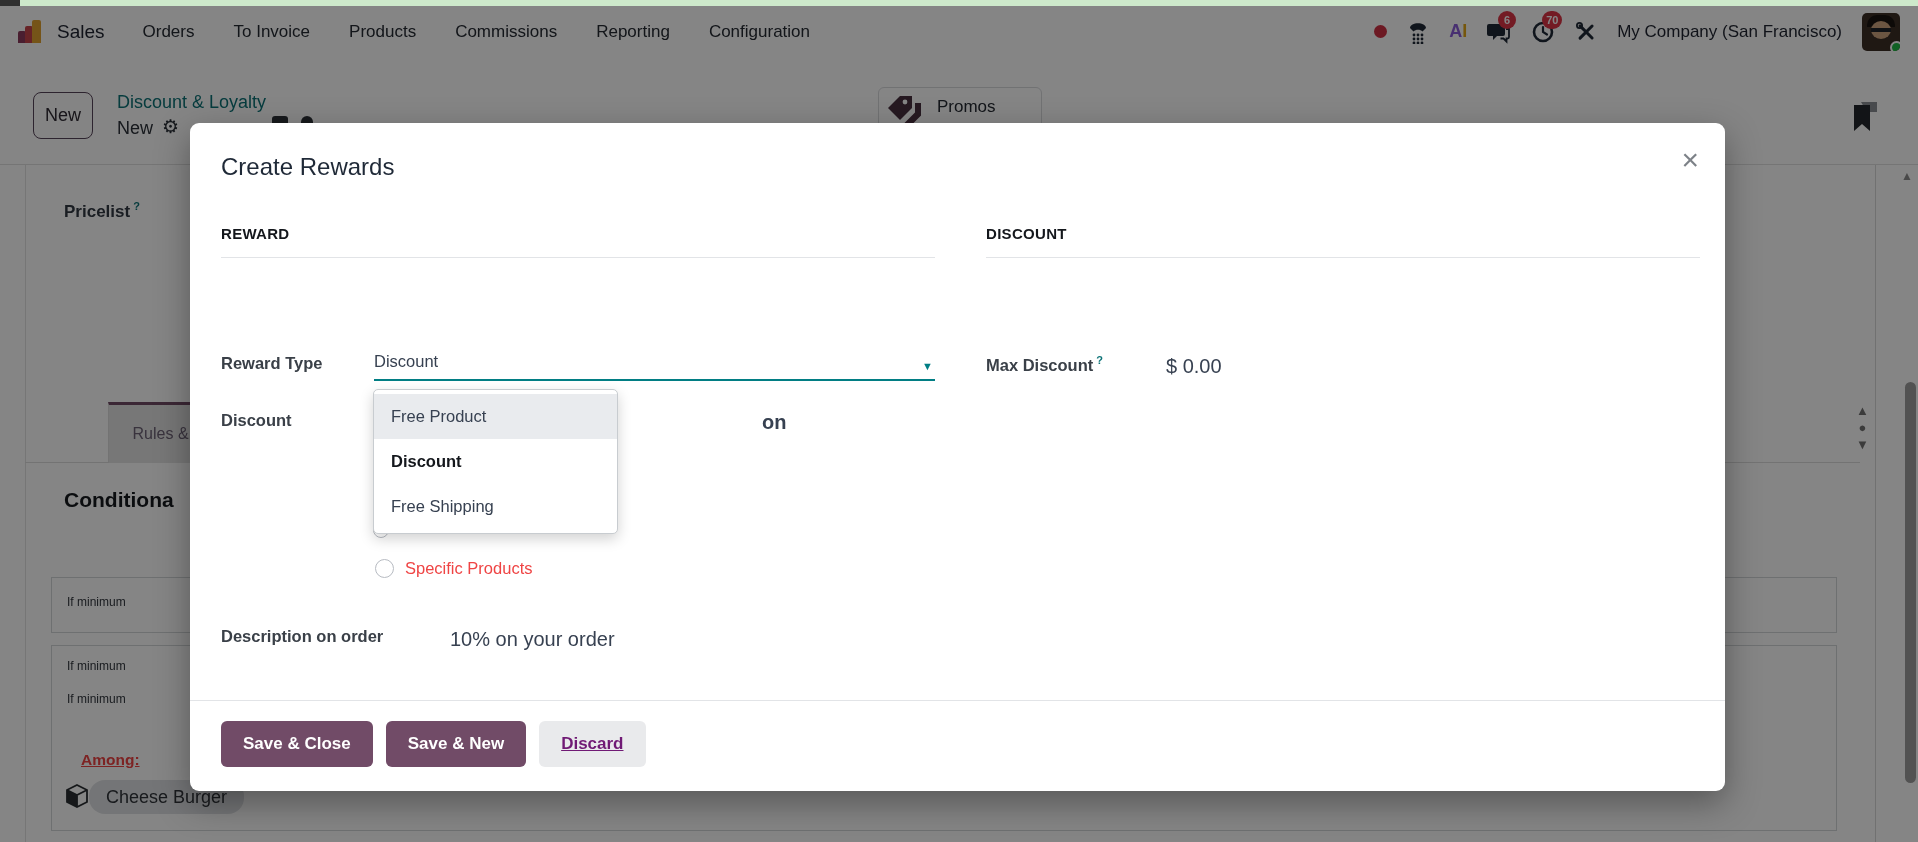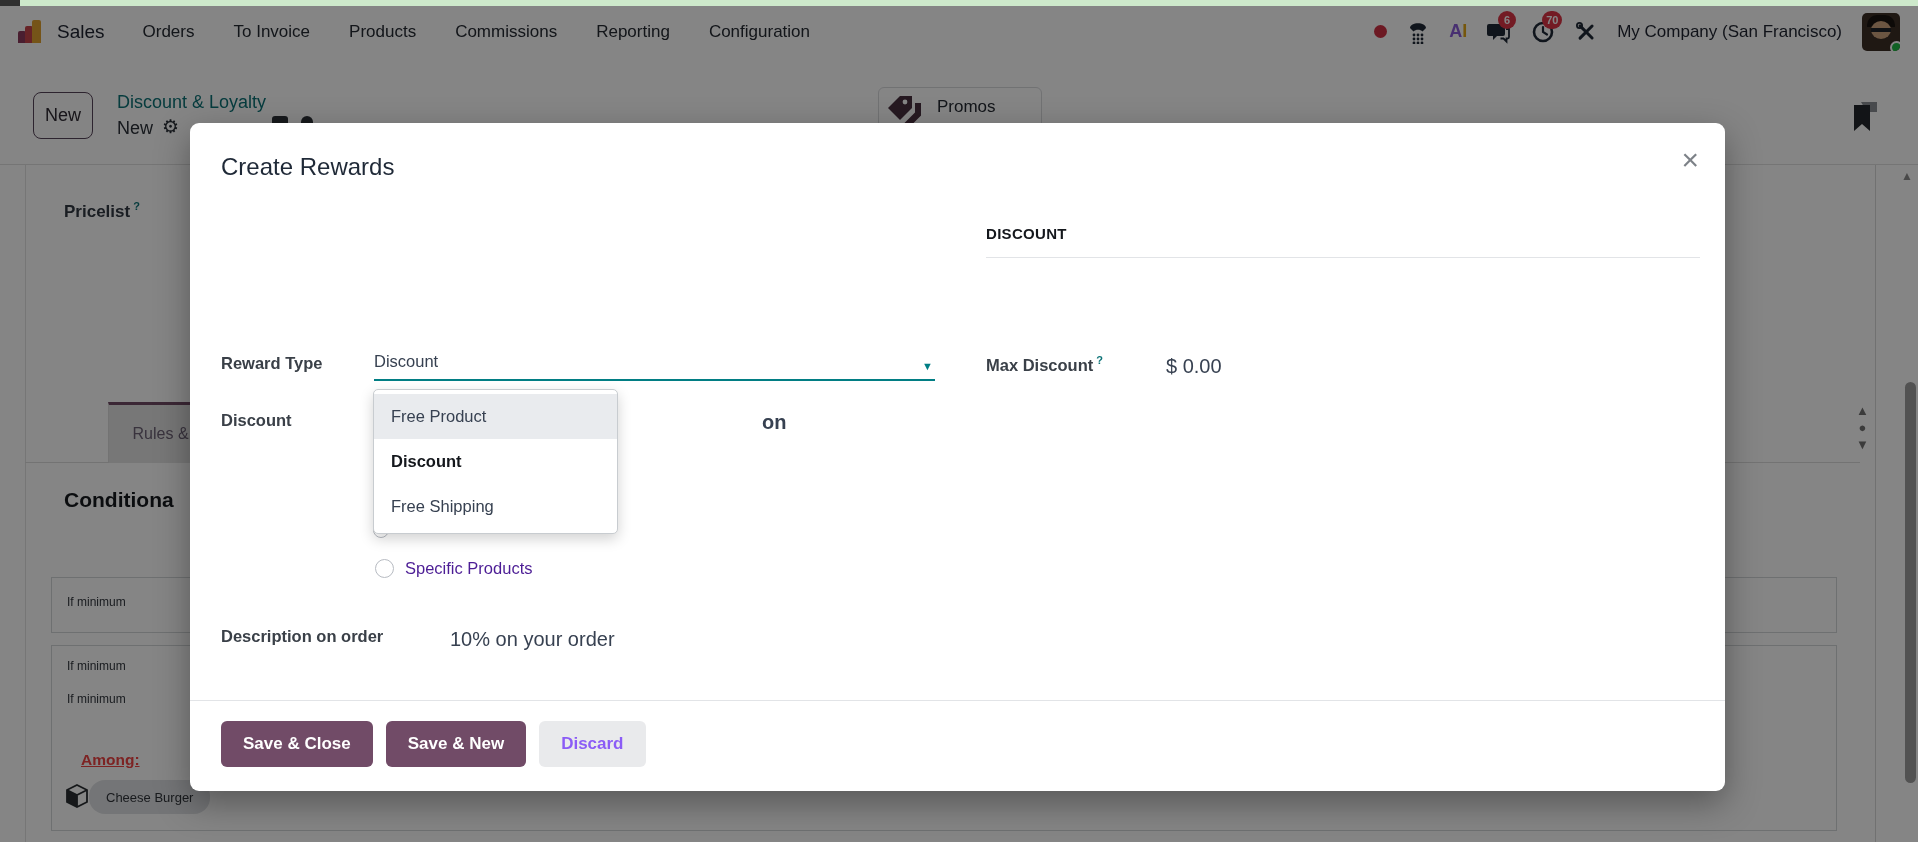--- a/index.html
+++ b/index.html
@@ -63,21 +63,21 @@
                 border-top:3px solid #714B67; border-left:1px solid #dcdcdc; border-right:1px solid #dcdcdc;
                 font-size:16px; color:#6d6276; display:flex; align-items:center; justify-content:center; z-index:2;margin-left:44px; }
   .cond-heading { position:absolute; left:64px; top:488px; font-size:21px; font-weight:700; color:#16191e; }
   .card { position:absolute; left:51px; border:1px solid #d4d6d8; background:#fff; }
   .card1 { top:577px; width:1786px; height:56px; }
   .card2 { top:645px; width:1786px; height:186px; }
   .card-text { position:absolute; left:15px; font-size:12px; color:#33383f; }
   .among { position:absolute; left:29px; top:105px; font-size:15.5px; font-weight:700; color:#ef4444; text-decoration:underline; }
   .cube { position:absolute; left:13px; top:137px; }
   .pill { position:absolute; left:37px; top:134px; height:34px; padding:0 17px; background:#dfe1e4;
-          border-radius:16px; font-size:13px; color:#30343a; display:flex; align-items:center; }
+          border-radius:16px; font-size:18px; color:#30343a; display:flex; align-items:center; }
   .pager { position:absolute; left:1856px; top:403px; display:flex; flex-direction:column; align-items:center;
            gap:2px; color:#717171; font-size:13px; line-height:15px; }
   .scroll-up { position:absolute; left:1901px; top:169px; color:#8c8c8c; font-size:12px; }
   .scroll-thumb { position:absolute; left:1905px; top:382px; width:11px; height:401px; border-radius:6px; background:#9e9e9e; }
 
   
   .overlay { position:absolute; inset:0; background:rgba(0,0,0,0.48); z-index:50; }
 
   
   .modal { position:absolute; left:190px; top:123px; width:1535px; height:668px; background:#fff;
@@ -87,29 +87,29 @@
   .section-h { position:absolute; top:102px; width:714px; font-size:15px; font-weight:700; color:#14171c;
                letter-spacing:0.3px; padding-bottom:15px; border-bottom:1px solid #e2e4e7; }
   .sec-left { left:31px; } .sec-right { left:796px; }
   .fld-label { position:absolute; font-size:16.5px; font-weight:600; color:#3a4048; }
   .fld-value { position:absolute; font-size:20px; color:#374151; }
   .select-field { position:absolute; left:184px; top:229px; width:561px; height:29px;
                   border-bottom:2px solid #017E84; font-size:16.5px; color:#374151; }
   .select-caret { position:absolute; right:2px; top:8px; font-size:11px; color:#017E84; }
   .radio-row { position:absolute; left:185px; top:436px; display:flex; align-items:center; gap:11px; }
   .radio-circle { width:19px; height:19px; border:1px solid #b7bbc2; border-radius:50%; background:#fff; }
-  .radio-label { font-size:16.5px; color:#4c1d95; }
+  .radio-label { font-size:16.5px; color:#ef4444; }
   .hidden-radio-sliver { position:absolute; left:373px; top:522px; width:16px; height:16px;
                          border:1px solid #b7bbc2; border-radius:50%; background:#fff; z-index:62; }
   .modal-footer-line { position:absolute; left:0; top:577px; width:100%; border-top:1px solid #e2e4e7; }
   .btn-row { position:absolute; left:31px; top:598px; display:flex; gap:13px; }
   .btn { height:46px; padding:0 22px; border-radius:6px; font-size:17px; font-weight:600;
          display:flex; align-items:center; border:none; cursor:pointer; font-family:"Liberation Sans", sans-serif; }
   .btn-primary { background:#714B67; color:#fff; }
-  .btn-secondary { background:#e9eaec; color:#8b5cf6; }
+  .btn-secondary { background:#e9eaec; color:#701a75;text-decoration:underline; }
 
   
   .dropdown { position:absolute; left:373px; top:389px; width:245px; background:#fff;
               border:1px solid #c8ccd0; border-radius:5px; box-shadow:0 5px 14px rgba(0,0,0,0.18);
               padding:4px 0; z-index:70; }
   .dd-item { height:45px; display:flex; align-items:center; padding:0 17px; font-size:16.5px; color:#374151; }
   .dd-hover { background:#e9ebee; }
   .dd-selected { font-weight:700; color:#14171c; }
 
   svg { display:block; }
@@ -248,20 +248,21 @@
   <div class="scroll-thumb"></div>
 
   <div class="overlay"></div>
   <div class="top-strip"></div>
   <div class="top-strip-dark"></div>
 
   <div class="modal">
     <div class="modal-title">Create Rewards</div>
     <button class="modal-close">×</button>
 
+    <div class="section-h sec-left">REWARD</div>
     <div class="section-h sec-right">DISCOUNT</div>
 
     <div class="fld-label" style="left:31px; top:231px;">Reward Type</div>
     <div class="select-field">
       <span>Discount</span>
       <span class="select-caret">▼</span>
     </div>
 
     <div class="fld-label" style="left:796px; top:231px;">
       <span>Max Discount</span><span class="help-sup">?</span>

